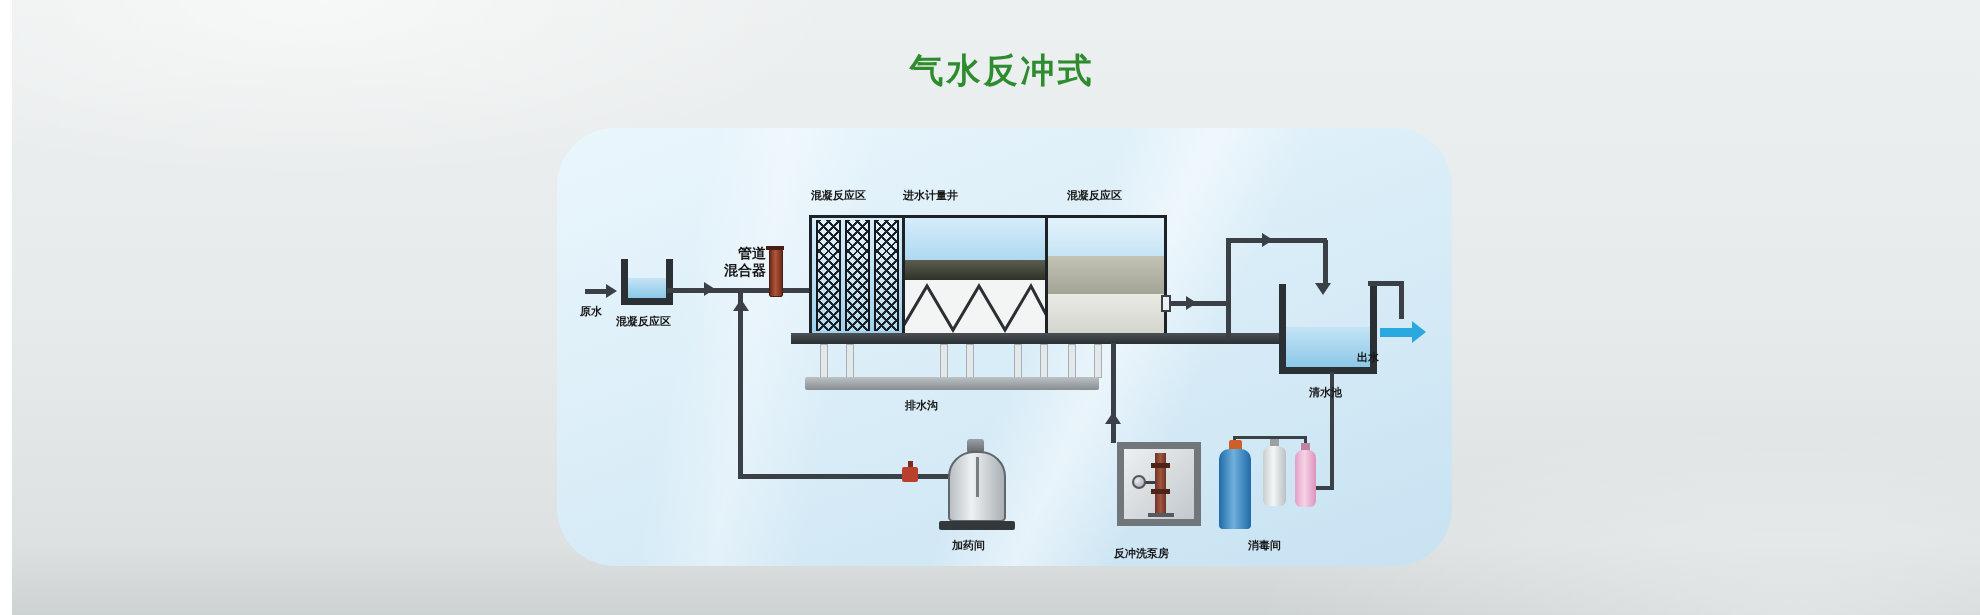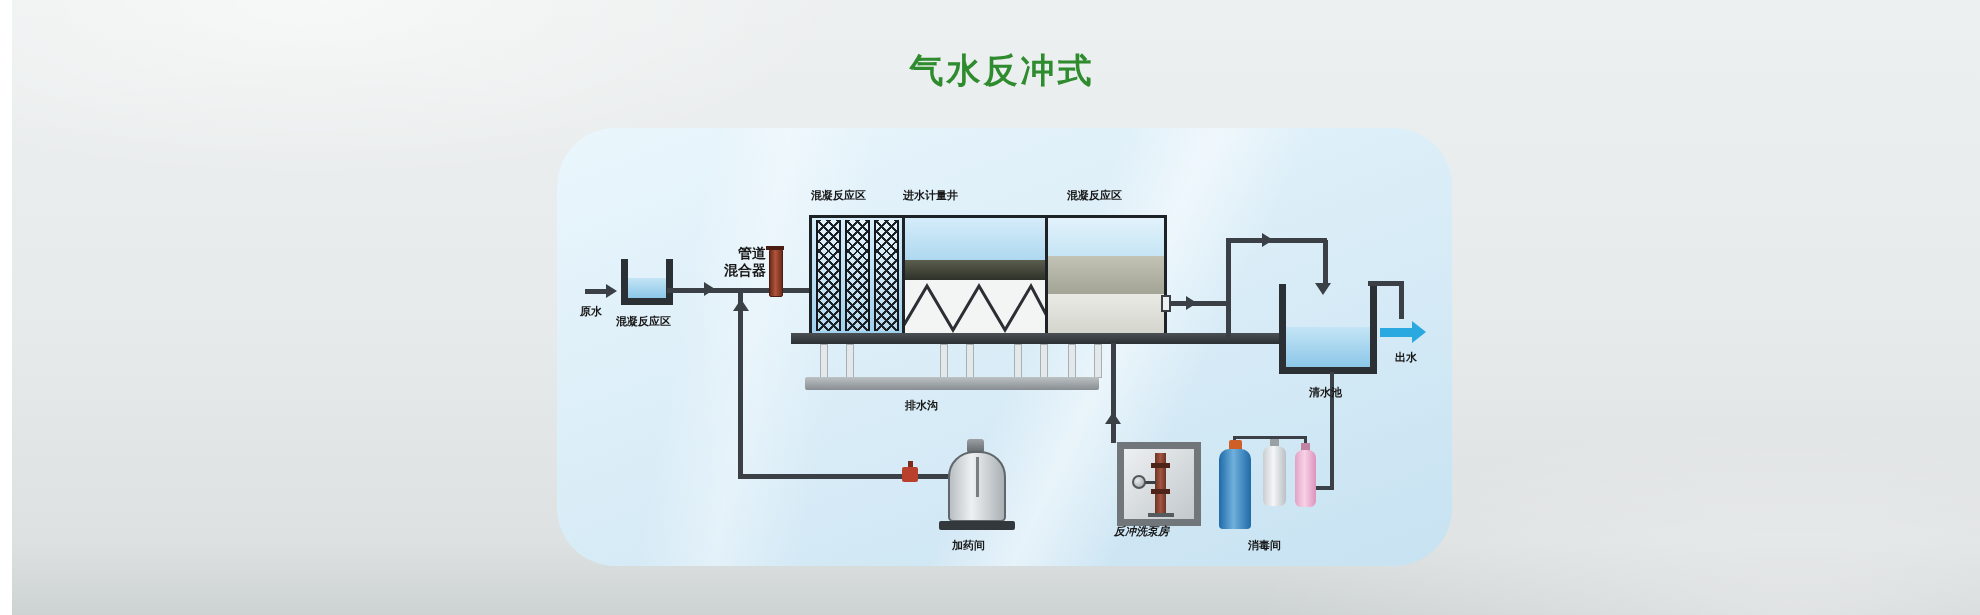--- a/index.html
+++ b/index.html
@@ -124,33 +124,33 @@
 
   <div class="utank" style="left:1267px;top:284px;width:98px;height:90px;">
     <div class="water" style="height:40px;"></div>
   </div>
   <div class="label" style="left:1297px;top:385px;">清水池</div>
 
   <div class="pipe" style="left:1356px;top:281px;width:36px;height:5px;"></div>
   <div class="pipe" style="left:1387px;top:281px;width:5px;height:38px;"></div>
   <div style="position:absolute;left:1368px;top:328px;width:33px;height:9px;background:#2aa9e0;z-index:4;"></div>
   <div class="tri blue-right" style="left:1400px;top:321px;"></div>
-  <div class="label" style="left:1383px;top:350px;">出水</div>
+  <div class="label" style="left:1345px;top:350px;">出水</div>
 
   <div class="pipe" style="left:1099px;top:343px;width:5px;height:100px;"></div>
   <div class="tri up" style="left:1093px;top:412px;"></div>
   <div style="position:absolute;left:1105px;top:442px;width:84px;height:84px;box-sizing:border-box;border:7px solid #70767a;background:linear-gradient(135deg,#edf0f2,#c2c8cc);z-index:3;">
     <div style="position:absolute;left:31px;top:4px;width:11px;height:60px;background:linear-gradient(90deg,#6b3326,#a3553f 50%,#6b3326);"></div>
     <div style="position:absolute;left:27px;top:14px;width:19px;height:5px;background:#4e2418;"></div>
     <div style="position:absolute;left:27px;top:40px;width:19px;height:5px;background:#4e2418;"></div>
     <div style="position:absolute;left:20px;top:32px;width:12px;height:3px;background:#3a4046;"></div>
     <div style="position:absolute;left:8px;top:26px;width:14px;height:14px;border-radius:50%;background:radial-gradient(circle at 35% 35%,#e8ebed,#9aa0a4);border:2px solid #50565a;box-sizing:border-box;"></div>
     <div style="position:absolute;left:24px;bottom:2px;width:26px;height:4px;background:#555b5f;"></div>
   </div>
-  <div class="label" style="left:1102px;top:524px;font-style:italic;">反冲洗泵房</div>
+  <div class="label" style="left:1102px;top:546px;">反冲洗泵房</div>
 
   <div style="position:absolute;left:955px;top:439px;width:17px;height:14px;background:linear-gradient(180deg,#9aa0a4,#60666a);border-radius:3px;z-index:4;"></div>
   <div style="position:absolute;left:936px;top:451px;width:58px;height:71px;border-radius:26px 26px 5px 5px;background:linear-gradient(90deg,#b9bfc3,#eef1f3 40%,#aab0b4);border:2px solid #60666a;box-sizing:border-box;z-index:4;">
     <div style="position:absolute;left:26px;top:4px;width:3px;height:40px;background:#787e82;"></div>
   </div>
   <div style="position:absolute;left:927px;top:521px;width:76px;height:9px;background:#33383c;border-radius:2px;z-index:4;"></div>
   <div class="label" style="left:940px;top:538px;">加药间</div>
 
   <div class="pipe" style="left:1221px;top:436px;width:74px;height:3px;"></div>
   <div class="pipe" style="left:1221px;top:436px;width:3px;height:9px;"></div>

